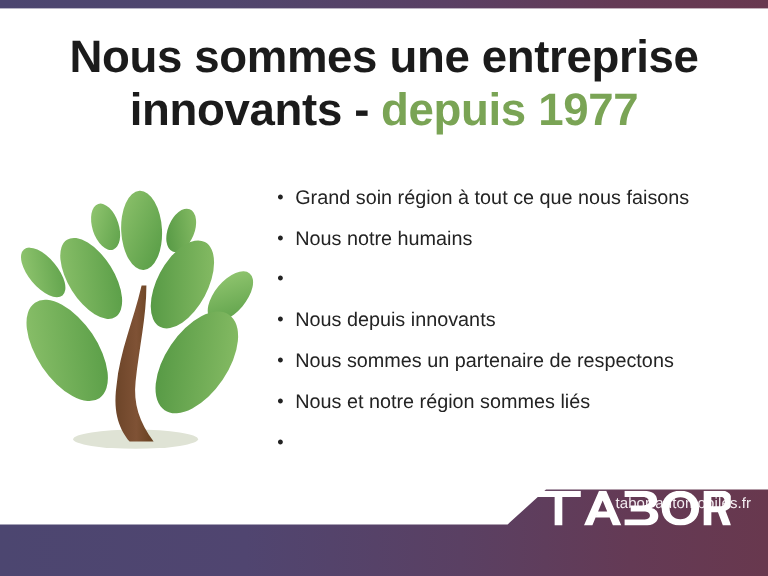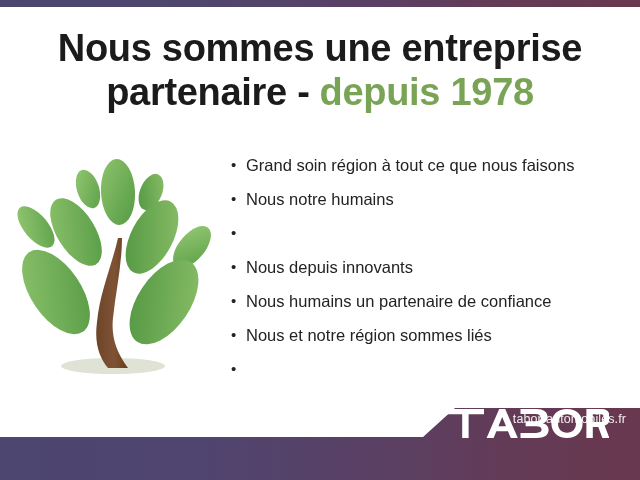--- a/index.html
+++ b/index.html
@@ -116,21 +116,21 @@
 </style>
 </head>
 <body>
 
 <div id="slide">
 
   <div class="top-strip"></div>
 
   <div class="title-block">
     <span class="title-line">Nous sommes une entreprise</span>
-    <span class="title-line"><span>partenaire -</span><span class="title-spacer"></span><span class="title-accent">depuis 1978</span></span>
+    <span class="title-line"><span>innovants -</span><span class="title-spacer"></span><span class="title-accent">depuis 1977</span></span>
   </div>
 
   <div class="tree-wrap">
     <svg viewBox="0 0 210 230" xmlns="http://www.w3.org/2000/svg">
       <defs>
         <linearGradient id="lf1" x1="0" y1="0" x2="1" y2="1">
           <stop offset="0%" stop-color="#8fc36d"></stop>
           <stop offset="100%" stop-color="#549a43"></stop>
         </linearGradient>
         <linearGradient id="lf2" x1="0" y1="1" x2="1" y2="0">
@@ -180,21 +180,21 @@
     </li>
     <li class="bullet-item">
       <span class="bullet-dot">•</span>
     </li>
     <li class="bullet-item">
       <span class="bullet-dot">•</span>
       <span>Nous depuis innovants</span>
     </li>
     <li class="bullet-item">
       <span class="bullet-dot">•</span>
-      <span>Nous humains un partenaire de confiance</span>
+      <span>Nous sommes un partenaire de respectons</span>
     </li>
     <li class="bullet-item">
       <span class="bullet-dot">•</span>
       <span>Nous et notre région sommes liés</span>
     </li>
     <li class="bullet-item">
       <span class="bullet-dot">•</span>
     </li>
   </ul>
 

